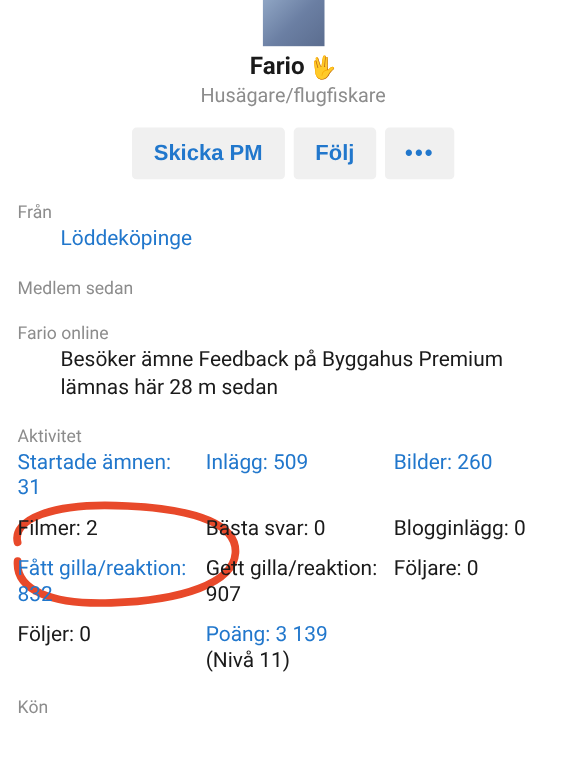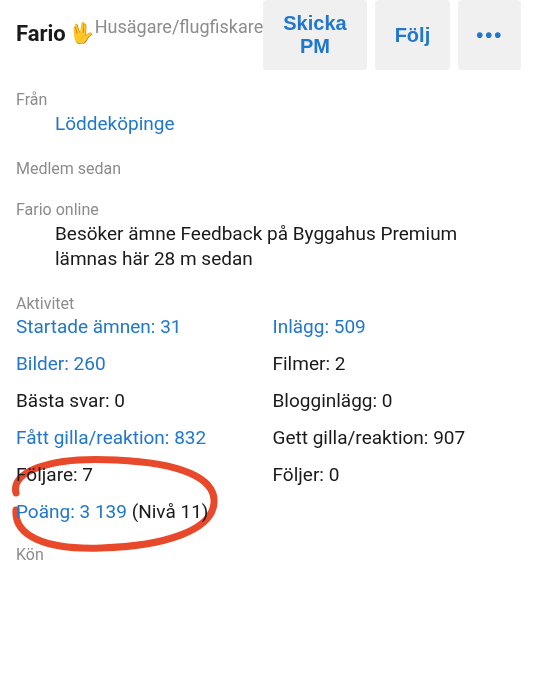--- a/index.html
+++ b/index.html
@@ -7,20 +7,21 @@
       font-family: -apple-system, BlinkMacSystemFont, "Segoe UI", Roboto, Helvetica, Arial, sans-serif;
       background: #ffffff;
       color: #1a1a1a;
       width: 533px;
       height: 700px;
       overflow: hidden;
       position: relative;
     }
     .profile-header {
       display: flex;
+      flex-direction: column;
       align-items: center;
       padding: 0 16px 20px;
     }
     .avatar {
       width: 56px;
       height: 42px;
       background: linear-gradient(135deg, #8fa5c4 0%, #6b7fa3 50%, #5b6d8f 100%);
       margin-bottom: 6px;
       overflow: hidden;
     }
@@ -78,21 +79,21 @@
       font-size: 19px;
       color: #1a1a1a;
       line-height: 1.35;
       margin-left: 39px;
     }
     .info-value.link {
       color: #2177cc;
     }
     .activity-grid {
       display: grid;
-      grid-template-columns: 1fr 1fr;
+      grid-template-columns: 1fr 1fr 1fr;
       row-gap: 14px;
       column-gap: 12px;
       position: relative;
       z-index: 2;
     }
     .activity-item {
       font-size: 19px;
       color: #1a1a1a;
     }
     .activity-item.link {
@@ -152,21 +153,21 @@
     <div class="info-label">Aktivitet</div>
     <div class="activity-grid">
       <div class="activity-item link">Startade ämnen: 31</div>
       <div class="activity-item link">Inlägg: 509</div>
       <div class="activity-item link">Bilder: 260</div>
       <div class="activity-item">Filmer: 2</div>
       <div class="activity-item">Bästa svar: 0</div>
       <div class="activity-item">Blogginlägg: 0</div>
       <div class="activity-item link">Fått gilla/reaktion: 832</div>
       <div class="activity-item">Gett gilla/reaktion: 907</div>
-      <div class="activity-item">Följare: 7</div>
+      <div class="activity-item">Följare: 0</div>
       <div class="activity-item">Följer: 0</div>
       <div class="activity-item link">
         <span>Poäng: 3 139</span><span class="extra"> (Nivå 11)</span>
       </div>
     </div>
   </div>
 
   <div class="info-block">
     <div class="info-label">Kön</div>
   </div>

